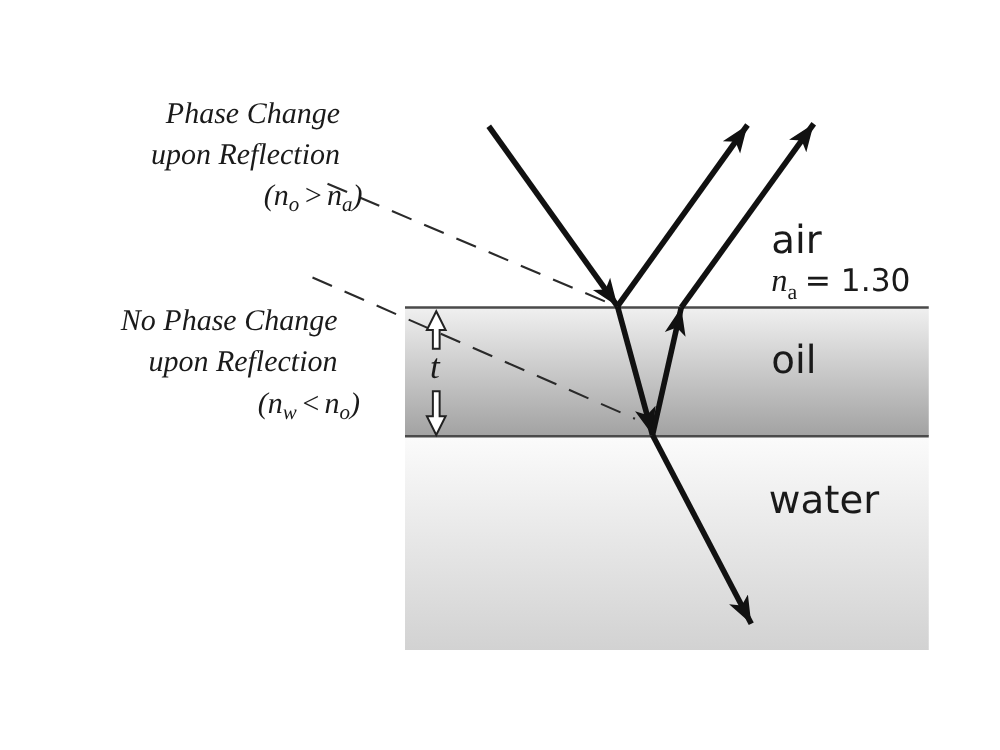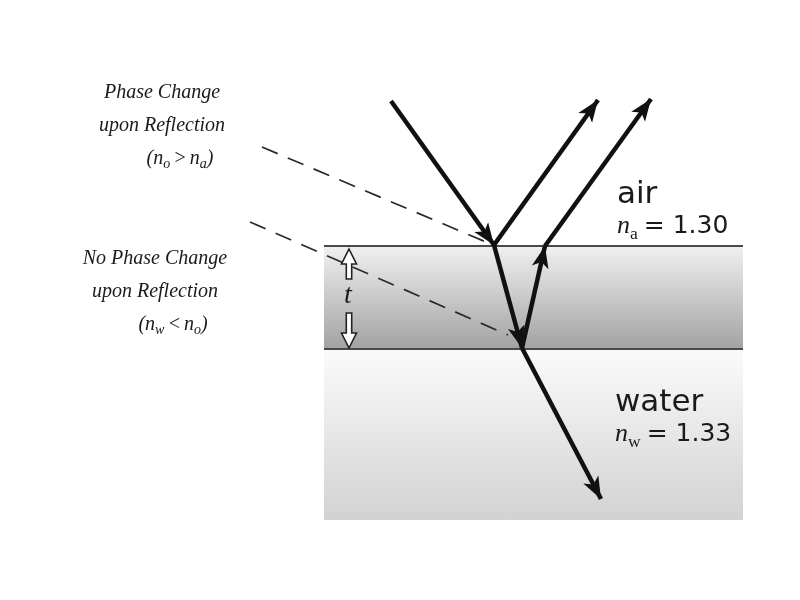--- a/index.html
+++ b/index.html
@@ -15,23 +15,23 @@
     background:#ffffff;
     overflow:hidden;
     font-family:"Liberation Serif", serif;
     color:var(--text);
   }
   svg{position:absolute;left:0;top:0;}
 
   
   .anno{
     position:absolute;
-    text-align:center;
+    text-align:right;
     font-style:italic;
-    font-size:20px;
+    font-size:24px;
     line-height:33px;
     font-family:"Liberation Serif", serif;
     color:var(--text);
   }
   .anno .expr-line{transform:translateX(18px);}
   .anno .op{margin:0 3px;}
   .sub{
     font-size:0.70em;
     font-style:normal;
     position:relative;
@@ -130,22 +130,20 @@
   <div class="t-label" style="left:344px;top:278px;">t</div>
 
   <div class="layer-label" style="left:617px;top:176px;">
     <div class="layer-name">air</div>
     <div class="layer-value">
       <span class="var">n</span><span class="sub">a</span><span class="val">= 1.30</span>
     </div>
   </div>
 
   <div class="layer-label" style="left:617px;top:272px;">
+    <div class="layer-name">oil</div>
   </div>
 
   <div class="layer-label" style="left:615px;top:384px;">
     <div class="layer-name">water</div>
-    <div class="layer-value">
-      <span class="var">n</span><span class="sub">w</span><span class="val">= 1.33</span>
-    </div>
   </div>
 
 </div>
 
 </body></html>

